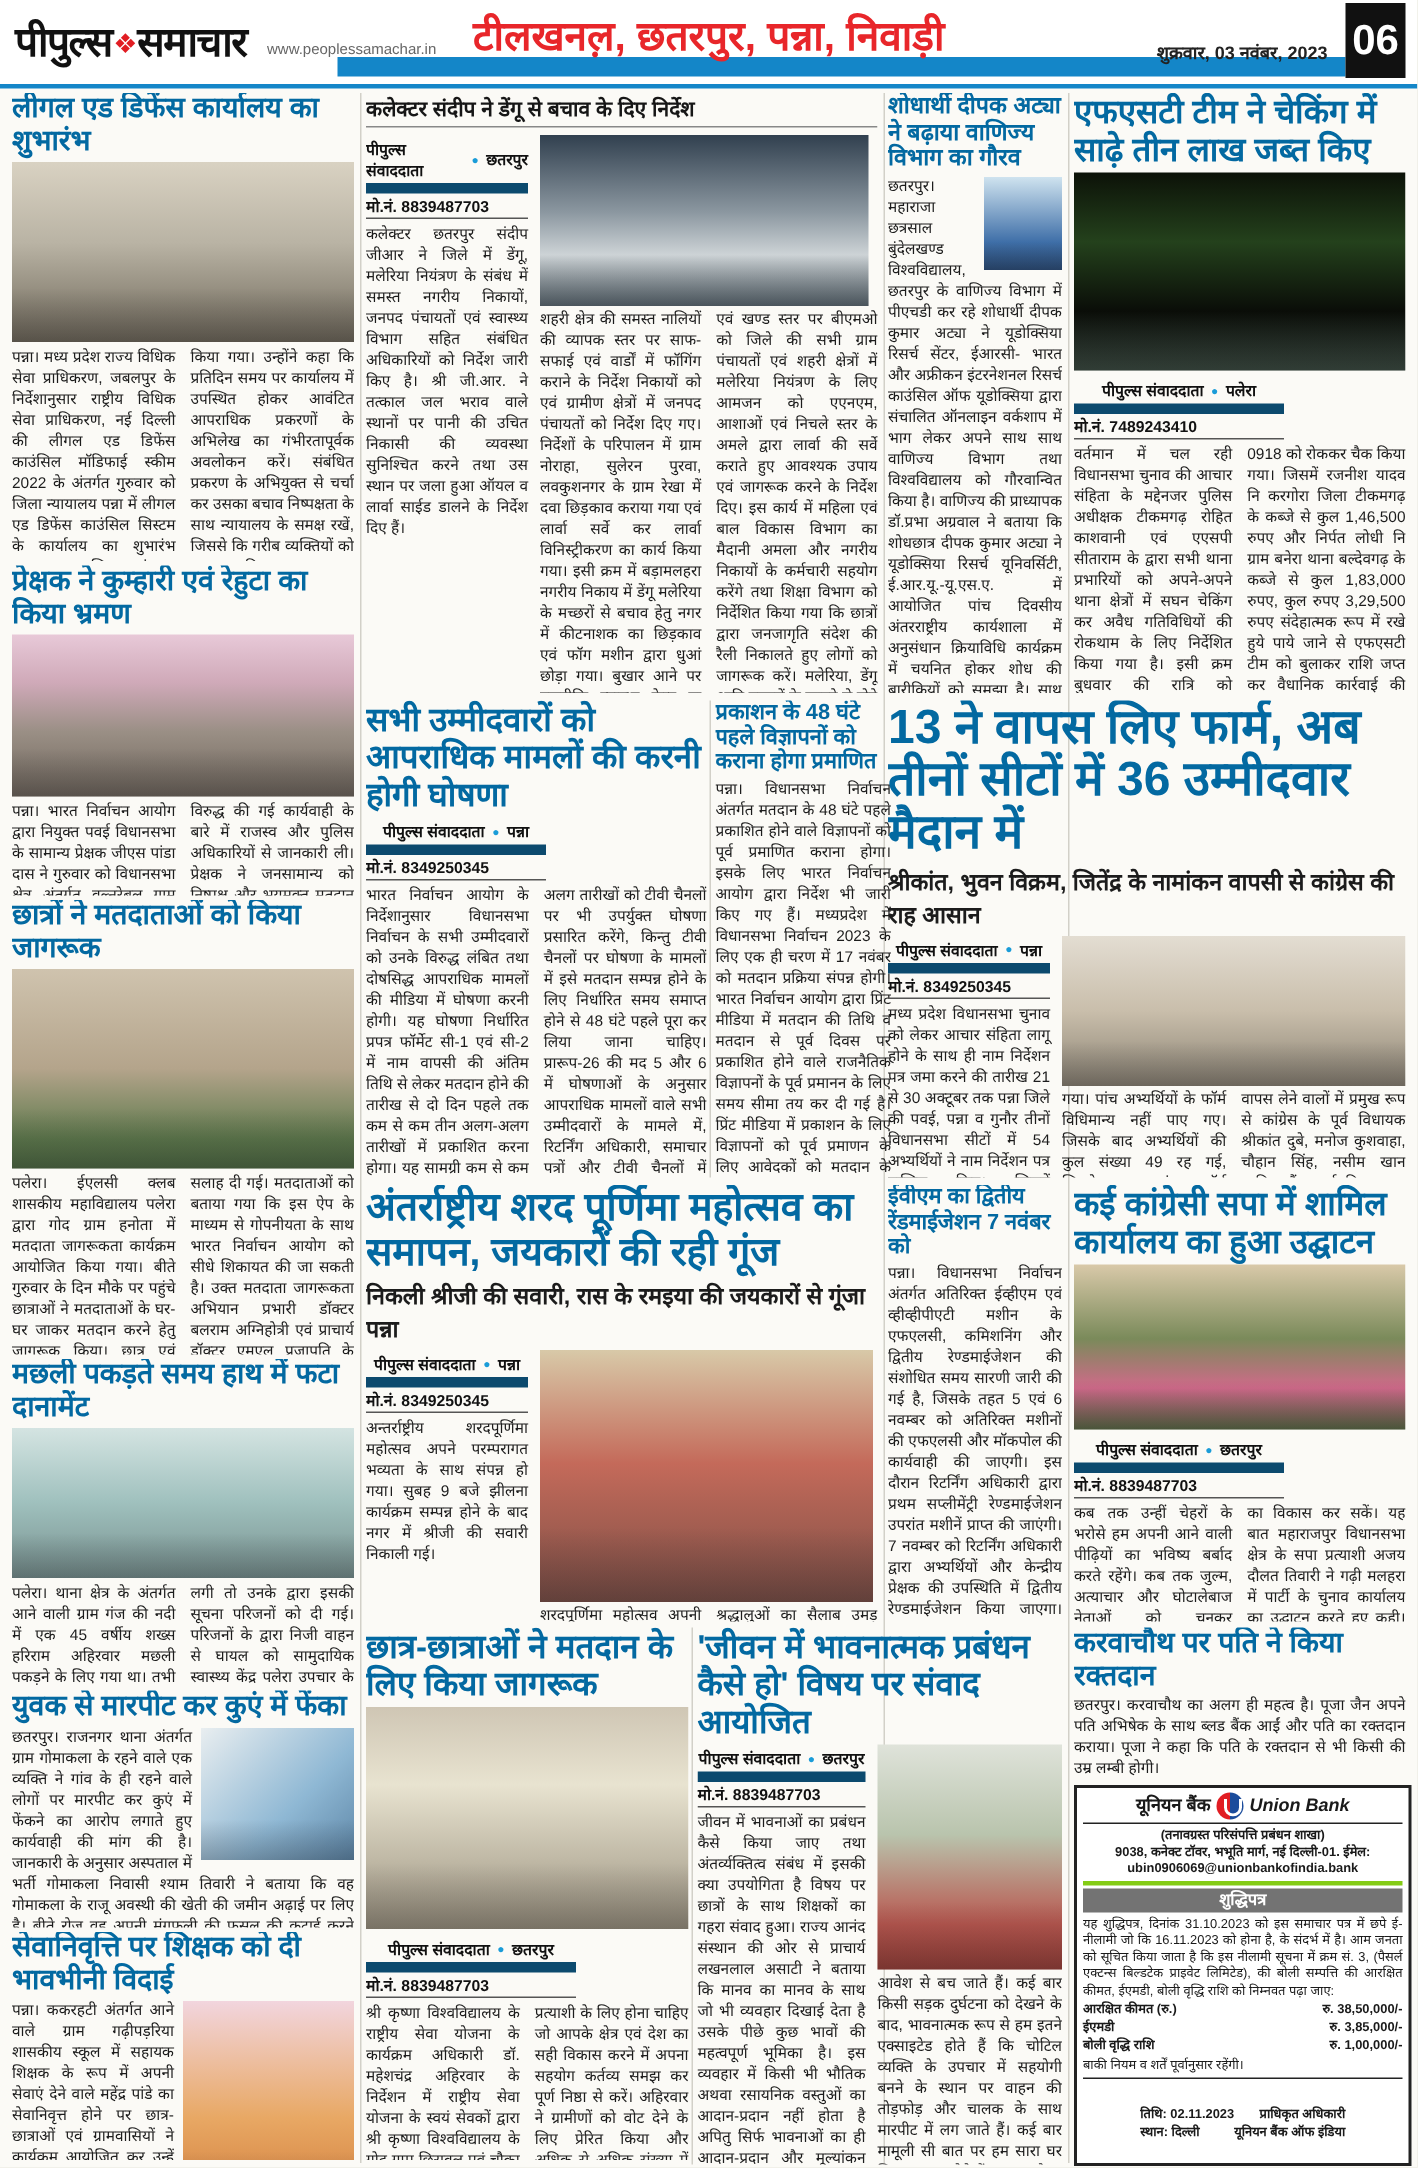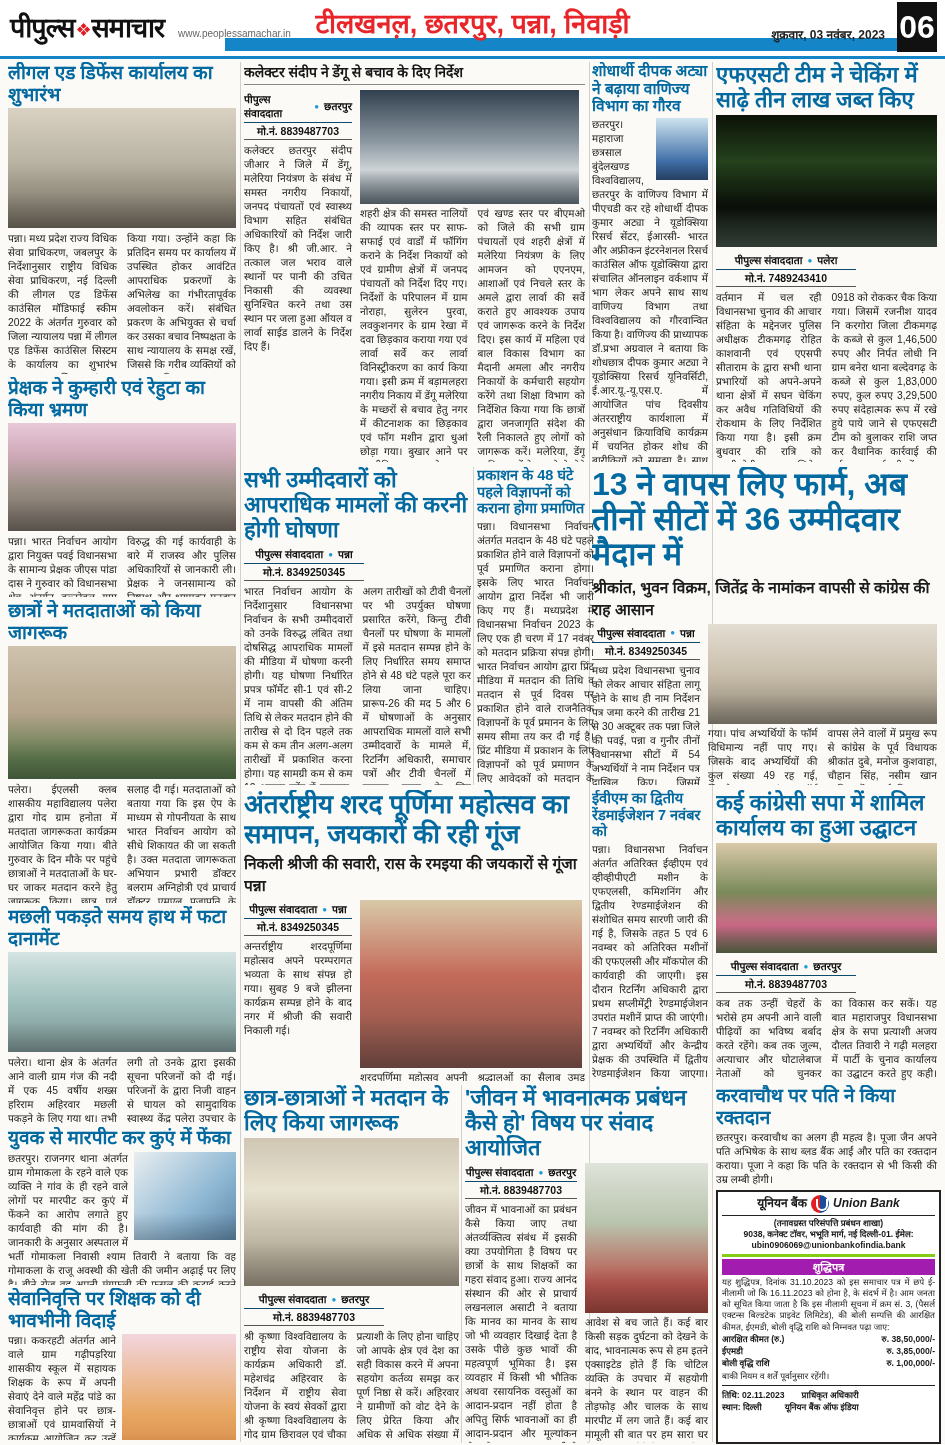--- a/index.html
+++ b/index.html
@@ -7,36 +7,36 @@
         font-family:"Liberation Sans","DejaVu Sans",sans-serif;color:#1a1a1a;overflow:hidden;}
   
   .masthead{position:absolute;left:0;top:0;width:945px;height:56px;background:#fff;border-bottom:3px solid #1486c8;}
   .m-band{position:absolute;left:225px;top:38px;width:672px;height:13px;background:#1486c8;}
   .m-logo{position:absolute;left:10px;top:8px;font-weight:bold;font-size:27px;letter-spacing:-1px;color:#111;}
   .m-logo .mark{color:#e11d23;font-size:18px;vertical-align:middle;padding:0 1px;}
   .m-site{position:absolute;left:178px;top:28px;font-size:10px;color:#666;}
   .m-region{position:absolute;left:0;top:4px;width:945px;text-align:center;font-size:27px;font-weight:bold;color:#e8262a;}
   .m-date{position:absolute;right:60px;top:26px;font-size:12px;font-weight:bold;color:#222;}
   .m-page{position:absolute;right:8px;top:2px;width:40px;height:50px;background:#111;color:#fff;
-          font-size:32px;font-weight:bold;display:flex;align-items:center;justify-content:center;}
+          font-size:28px;font-weight:bold;display:flex;align-items:center;justify-content:center;}
   
   .art{position:absolute;overflow:hidden;}
   .hl{font-weight:bold;color:#0369a1;line-height:1.14;margin:0 0 3px 0;}
   .hl-20{font-size:19px;}
   .hl-15{font-size:14.5px;}
   .hl-16{font-size:15.5px;}
   .hl-24{font-size:22px;}
   .hl-27{font-size:26px;}
   .hl-34{font-size:32px;line-height:1.1;}
   .kicker{font-size:14px;font-weight:bold;color:#161616;border-bottom:1px solid #888;padding-bottom:3px;margin-bottom:5px;}
   .subhead{font-size:15.5px;font-weight:bold;color:#1c1c1c;margin:2px 0 4px 0;}
   .byline{display:flex;justify-content:center;align-items:center;gap:5px;font-size:10.5px;font-weight:bold;
-          color:#111;border-bottom:1px solid #0c4a6e;padding:2px 0;}
+          color:#111;border-bottom:7px solid #0c4a6e;padding:2px 0;}
   .byline .dot{color:#1a9cd8;font-size:8px;}
-  .phone{text-align:center;font-size:10.5px;font-weight:bold;color:#111;border-bottom:1px solid #555;padding:1px 0;margin-bottom:4px;}
+  .phone{text-align:left;font-size:10.5px;font-weight:bold;color:#111;border-bottom:1px solid #555;padding:1px 0;margin-bottom:4px;}
   .body{font-size:10.3px;line-height:1.36;text-align:justify;color:#1c1c1c;margin-top:3px;}
   .cols2{column-count:2;column-gap:10px;}
   .row{display:flex;gap:8px;align-items:flex-start;}
   .leftcol{flex:0 0 108px;}
   .grow{flex:1 1 auto;min-width:0;}
   
   .photo{position:relative;width:100%;margin:3px 0 4px 0;background:#cfcabf;}
   .photo::after{content:"";position:absolute;left:0;right:0;bottom:0;height:30%;
                 background:linear-gradient(180deg,rgba(0,0,0,0) 0%,rgba(20,20,25,.25) 100%);}
   .float-r{float:right;margin:0 0 4px 6px;}
@@ -58,25 +58,25 @@
   .vr{position:absolute;width:1px;background:#d2d0c8;}
   
   .ad{position:absolute;border:2px solid #222;background:#fff;padding:3px 4px;font-size:8.6px;line-height:1.3;}
   .ad-head{display:flex;align-items:center;justify-content:center;gap:4px;border-bottom:1.5px solid #222;padding-bottom:2px;}
   .ad-head .hi{font-weight:bold;font-size:12px;}
   .ad-head .en{font-weight:bold;font-size:12px;font-style:italic;}
   .ub-logo{width:18px;height:18px;border-radius:50%;
            background:linear-gradient(90deg,#e11d23 0 50%,#1b4c9c 50% 100%);display:inline-block;position:relative;}
   .ub-logo::after{content:"";position:absolute;left:5px;top:4px;width:8px;height:10px;border:2px solid #fff;border-top:none;border-radius:0 0 6px 6px;}
   .ad-addr{text-align:center;font-weight:bold;border-bottom:3px solid #84cc16;padding:2px 0;}
-  .ad-title{background:#a21caf;color:#fff;text-align:center;font-weight:bold;font-size:11px;margin:2px 0;padding:1px 16px;}
+  .ad-title{background:#737373;color:#fff;text-align:center;font-weight:bold;font-size:11px;margin:2px 0;padding:1px 16px;}
   .ad-body{text-align:justify;}
   .ad-row{display:flex;justify-content:space-between;font-weight:bold;margin-top:1px;}
   .ad-note{margin-top:2px;}
-  .ad-foot{display:flex;justify-content:flex-start;border-top:1px solid #222;margin-top:3px;padding-top:4px;font-weight:bold;}
+  .ad-foot{display:flex;justify-content:center;border-top:1px solid #222;margin-top:3px;padding-top:18px;font-weight:bold;}
 </style>
 </head>
 <body>
 
 <div class="page">
 
   <header class="masthead">
     <div class="m-band"></div>
     <div class="m-logo"><span>पीपुल्स</span><span class="mark">❖</span><span>समाचार</span></div>
     <div class="m-site">www.peoplessamachar.in</div>

